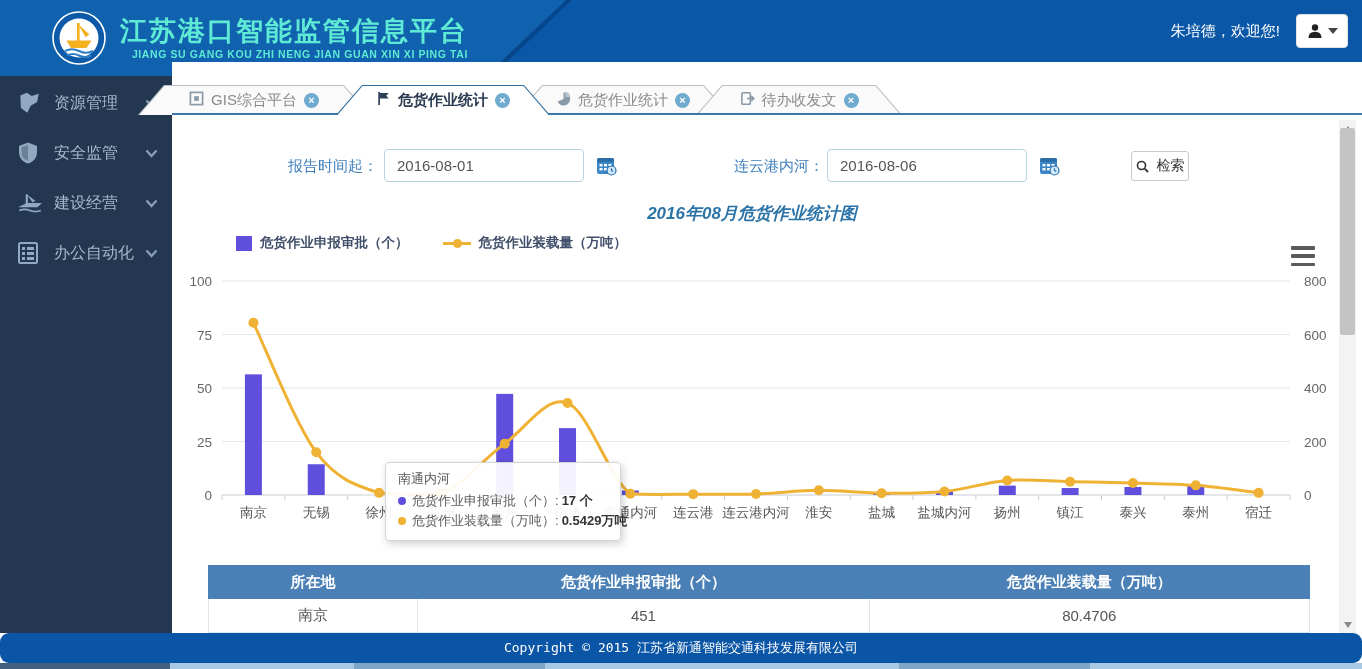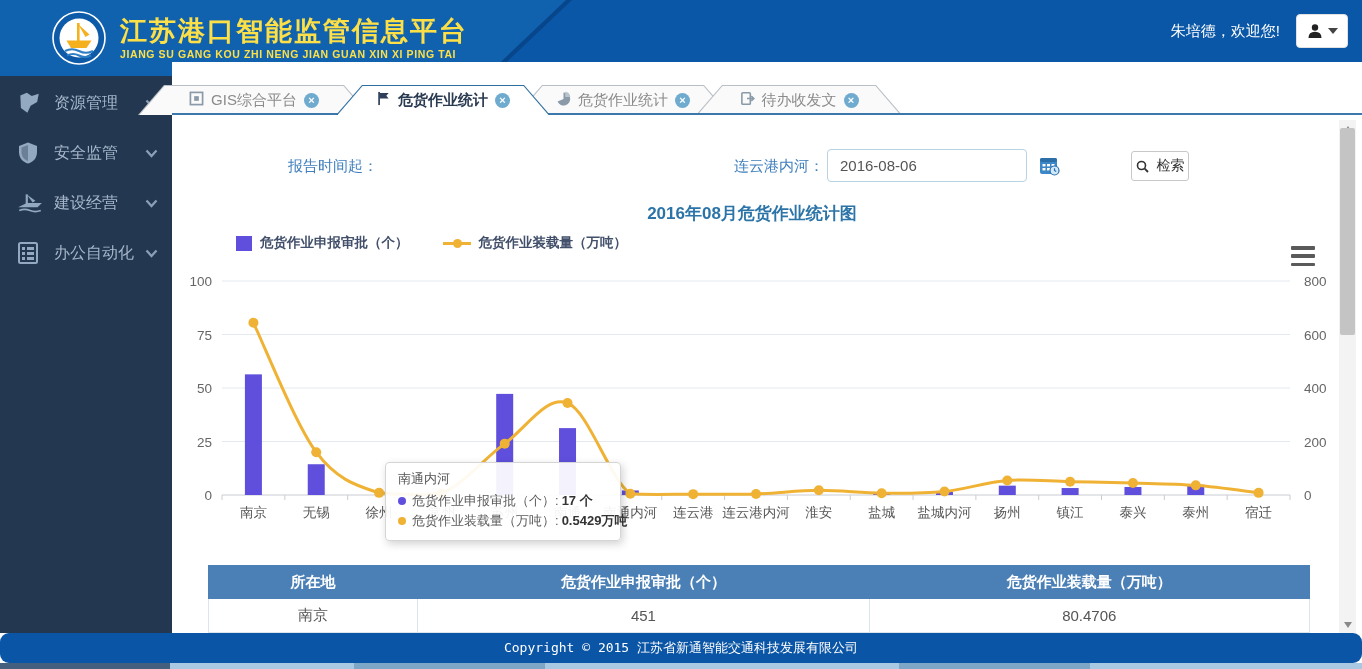--- a/index.html
+++ b/index.html
@@ -7,21 +7,21 @@
   body { font-family: "Liberation Sans","DejaVu Sans",sans-serif; background:#fff; }
   #app { position:relative; width:1362px; height:669px; background:#fff; overflow:hidden; }
 
   
   .header { position:absolute; left:0; top:0; width:100%; height:62px; background:#0a57a7; }
   .logo-edge { position:absolute; left:0; top:0; width:572px; height:76px; background:#08468b;
                clip-path:polygon(0 0,572px 0,492px 76px,0 76px); }
   .logo-block { position:absolute; left:0; top:0; width:566px; height:76px; background:#1061ae;
                clip-path:polygon(0 0,566px 0,486px 76px,0 76px); display:flex; align-items:center; }
   .emblem { margin-left:52px; flex:0 0 auto; }
-  .titles { margin-left:14px; color:#fde047; }
+  .titles { margin-left:14px; color:#5eead4;text-align:right; }
   .app-title { font-size:27px; font-weight:bold; letter-spacing:2px; line-height:30px; }
   .app-subtitle { font-size:10.5px; font-weight:bold; letter-spacing:0.6px; margin-top:2px; }
   .header-right { position:absolute; right:14px; top:0; height:62px; display:flex; align-items:center; gap:16px; }
   .welcome { color:#fff; font-size:15px; }
   .user-btn { width:52px; height:34px; background:#fff; border:1px solid #e2e2e2; border-radius:4px;
               display:flex; align-items:center; justify-content:center; gap:5px; cursor:pointer; }
   .caret { width:0; height:0; border-left:5px solid transparent; border-right:5px solid transparent; border-top:6px solid #444; }
 
   
   .sidebar { position:absolute; left:0; top:76px; width:172px; height:557px; background:#233850; padding-top:2px; }
@@ -58,21 +58,21 @@
   .date-box { position:absolute; top:0; width:200px; height:33px; border:1px solid #b7d3e3; border-radius:4px;
               background:#fff; display:flex; align-items:center; }
   .date-box.start { left:212px; } .date-box.end { left:655px; }
   .date-box input { border:none; outline:none; flex:1; font-size:15px; color:#555; padding-left:12px;
                     font-family:"Liberation Sans","DejaVu Sans",sans-serif; background:transparent; }
   .cal-icon { margin-right:8px; cursor:pointer; display:flex; }
   .search-btn { position:absolute; left:959px; top:2px; width:58px; height:30px; background:#fff; border:1px solid #c8c8c8;
                 border-radius:3px; font-size:14px; color:#333; display:flex; align-items:center; justify-content:center; gap:8px; cursor:pointer; }
 
   
-  .chart-title { position:absolute; left:0; top:140px; width:1160px; text-align:center; font-size:17px; font-weight:bold; color:#2c74a8; }
+  .chart-title { position:absolute; left:0; top:140px; width:1160px; text-align:center; font-size:17px; font-weight:bold; color:#2c74a8;font-style:italic; }
   .legend { position:absolute; left:64px; top:172px; display:flex; align-items:center; gap:34px; }
   .legend-item { display:flex; align-items:center; gap:8px; cursor:pointer; }
   .legend-swatch { width:16px; height:15px; }
   .legend-line { position:relative; width:28px; height:3px; }
   .legend-dot { position:absolute; left:10px; top:-3px; width:9px; height:9px; border-radius:50%; }
   .legend-text { font-size:13.5px; font-weight:bold; color:#42506b; }
   .chart-menu { position:absolute; left:1119px; top:184px; width:24px; height:20px; display:flex; flex-direction:column; justify-content:space-between; cursor:pointer; }
   .chart-menu div { height:3.5px; background:#5a5a5a; border-radius:1px; }
 
   #chart-svg { position:absolute; left:0; top:203px; }
@@ -249,20 +249,36 @@
                 <path d="M7.5 8 H14.6 M12 5.4 L14.8 8 L12 10.6" stroke="#8a9aa8" stroke-width="1.7" fill="none"></path>
               </svg></span>
             <span class="tab-label">待办收发文</span>
             <span class="tab-close">×</span>
           </div>
         </div>
       </div>
 
     <div class="filter-row">
       <span class="f-label start">报告时间起：</span>
+      <div class="date-box start">
+        <input readonly="" value="2016-08-01" style="">
+        <span class="cal-icon">
+          <svg width="21" height="20" viewBox="0 0 21 20">
+            <rect x="1" y="2" width="17" height="16" rx="2" fill="#3b87c8"></rect>
+            <rect x="1" y="2" width="17" height="4" rx="2" fill="#2b6ea8"></rect>
+            <rect x="3.5" y="8" width="3" height="2.4" fill="#fff"></rect>
+              <rect x="8" y="8" width="3" height="2.4" fill="#fff"></rect>
+              <rect x="12.5" y="8" width="3" height="2.4" fill="#fff"></rect>
+            <rect x="3.5" y="12" width="3" height="2.4" fill="#fff"></rect>
+              <rect x="8" y="12" width="3" height="2.4" fill="#fff"></rect>
+            <circle cx="15.5" cy="14.5" r="4.5" fill="#cfe9fb" stroke="#2b6ea8" stroke-width="1.2"></circle>
+            <path d="M15.5 12.2 V14.5 L17.2 15.6" stroke="#2b6ea8" stroke-width="1.2" fill="none"></path>
+          </svg>
+        </span>
+      </div>
       <span class="f-label end">连云港内河：</span>
       <div class="date-box end">
         <input readonly="" value="2016-08-06" style="">
         <span class="cal-icon">
           <svg width="21" height="20" viewBox="0 0 21 20">
             <rect x="1" y="2" width="17" height="16" rx="2" fill="#3b87c8"></rect>
             <rect x="1" y="2" width="17" height="4" rx="2" fill="#2b6ea8"></rect>
             <rect x="3.5" y="8" width="3" height="2.4" fill="#fff"></rect>
               <rect x="8" y="8" width="3" height="2.4" fill="#fff"></rect>
               <rect x="12.5" y="8" width="3" height="2.4" fill="#fff"></rect>

